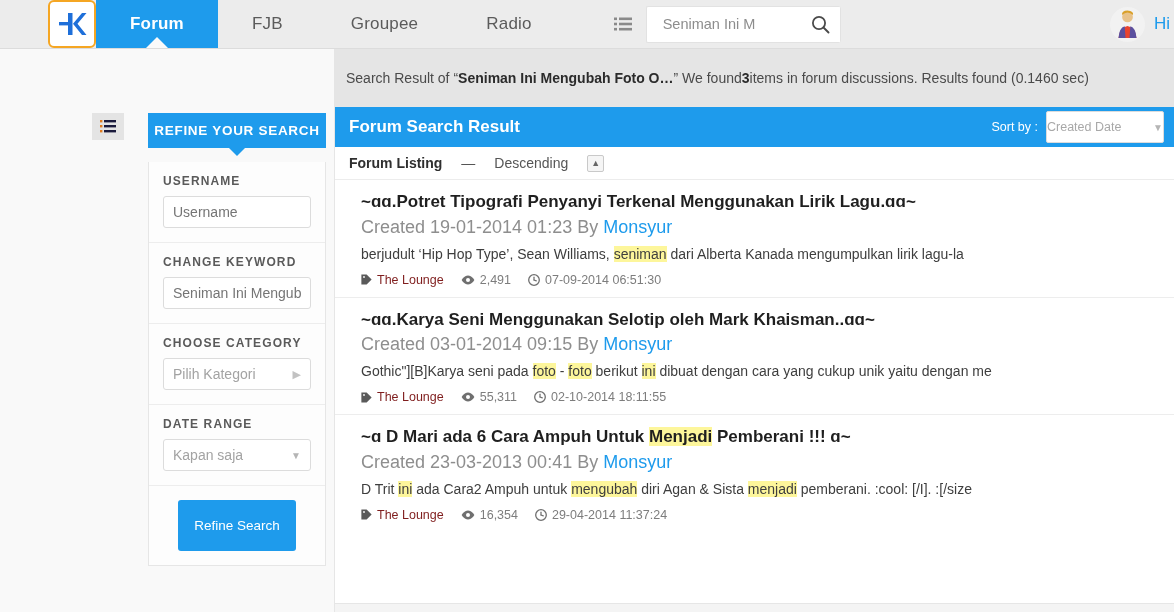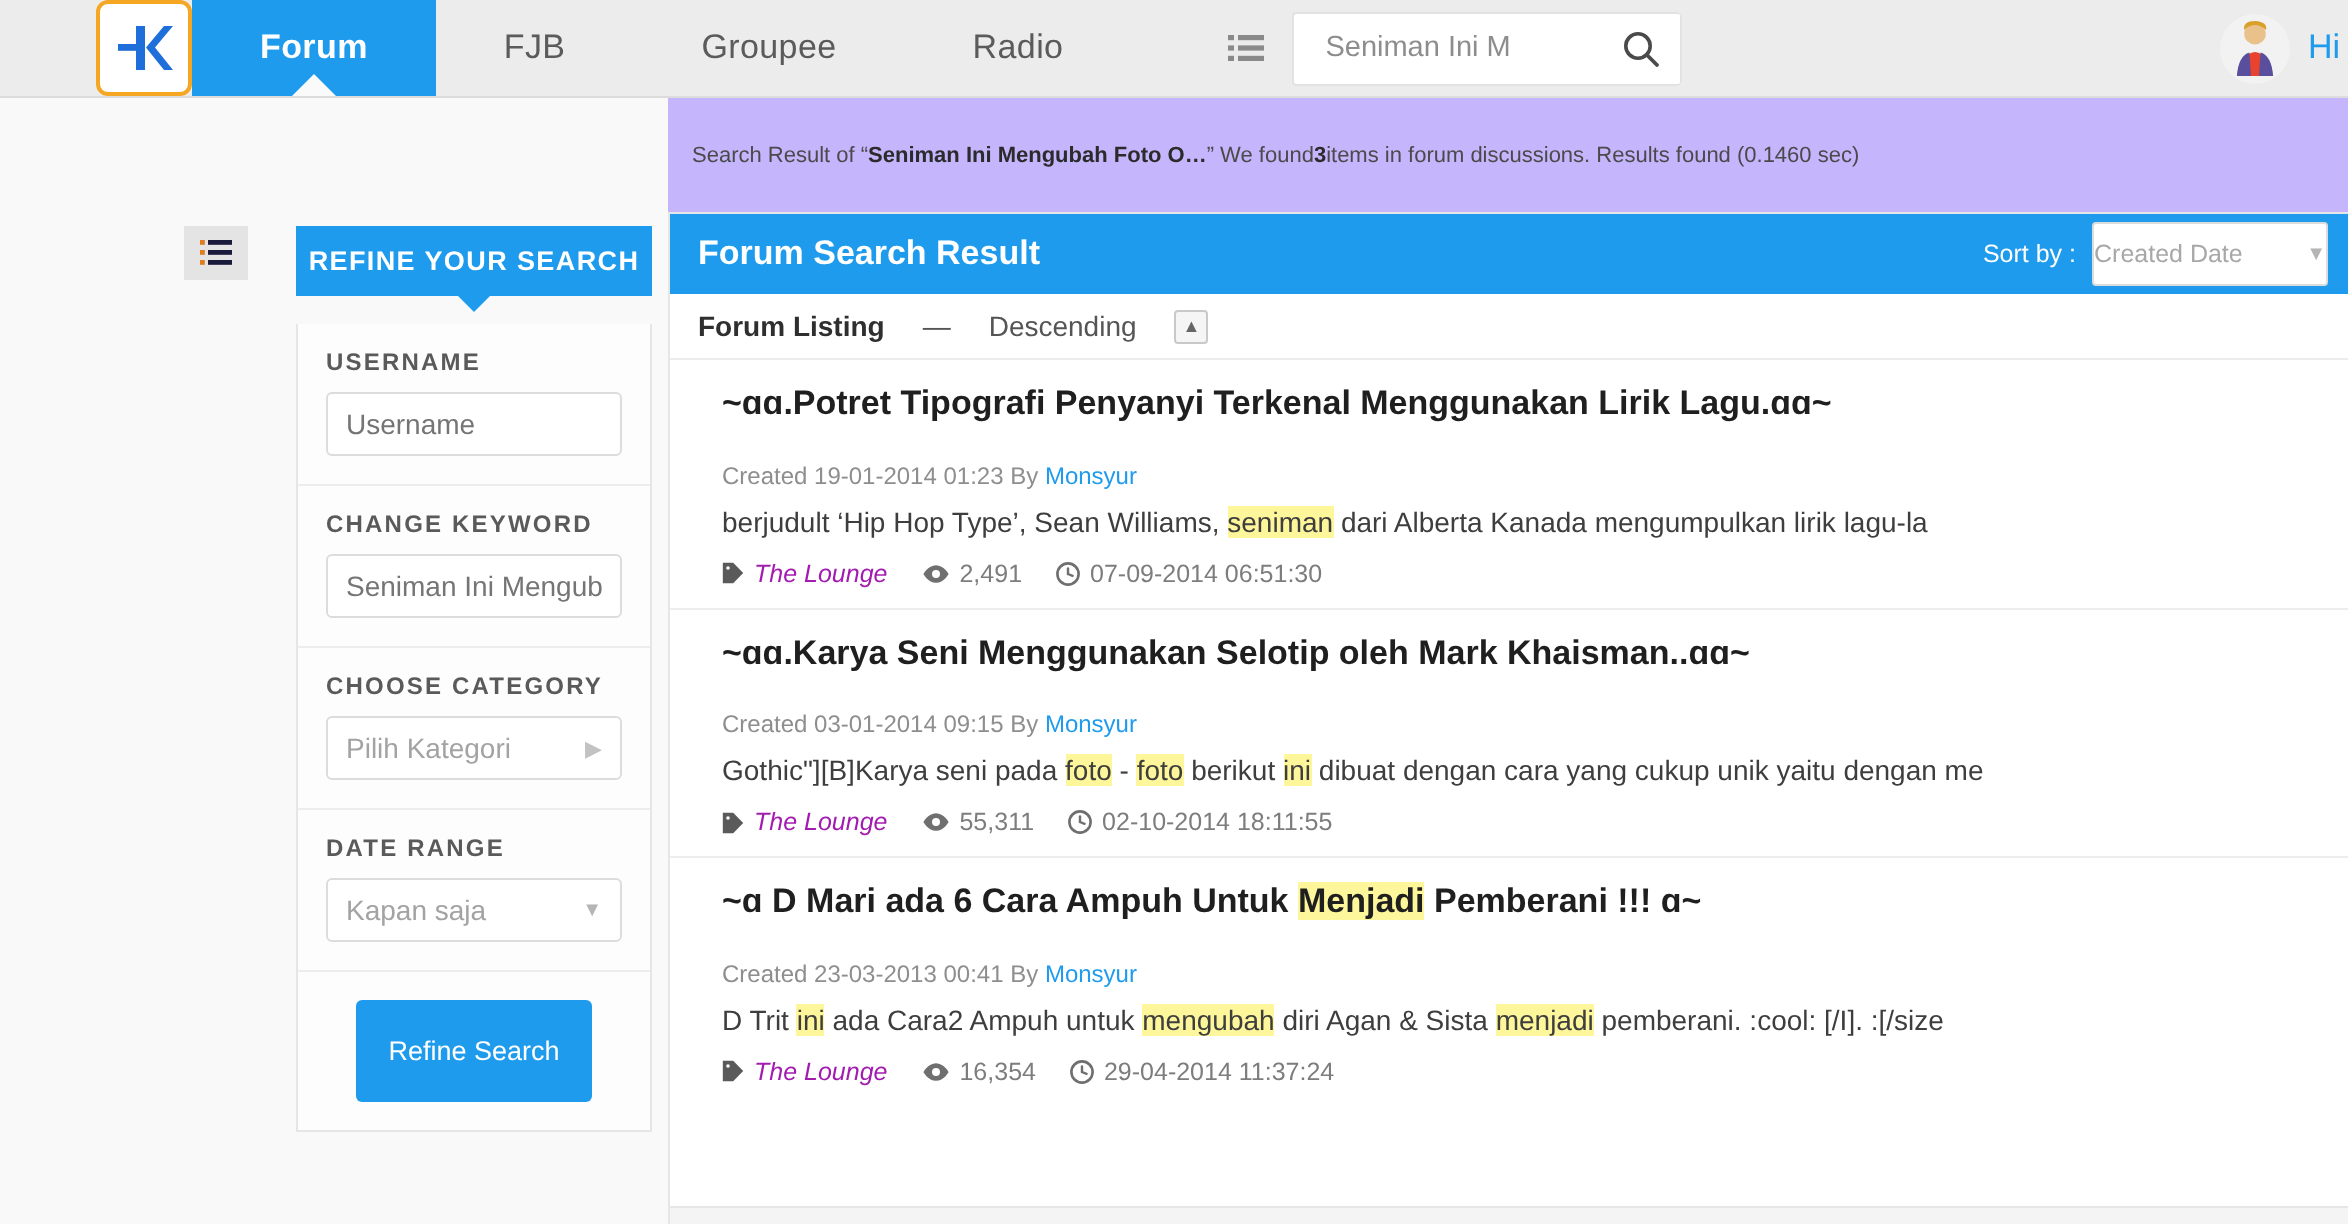--- a/index.html
+++ b/index.html
@@ -218,25 +218,25 @@
   .chev-d { color: #b5b5b5; font-size: 10px; }
 
   
   .results {
     position: absolute;
     left: 334px; top: 0;
     right: 0; bottom: 0;
   }
   .result-bar {
     height: 58px;
-    background: #c4b5fd;
+    background: #e5e5e5;
     border-bottom: 1px solid #e6e6e6;
     display: flex; align-items: center;
     padding-left: 12px;
-    font-size: 11px;
+    font-size: 14px;
     color: #4a4a4a;
   }
   .result-bar b { color: #2b2b2b; }
 
   .panel {
     background: #ffffff;
     border-left: 1px solid #e6e6e6;
     min-height: 496px;
   }
   .panel-head {
@@ -295,43 +295,43 @@
   }
   .result-item:last-child { border-bottom: none; }
   .r-title {
     font-size: 17px;
     font-weight: bold;
     color: #1f1f1f;
     line-height: 1.35;
     cursor: pointer;
   }
   .r-meta {
-    font-size: 12px;
+    font-size: 18px;
     color: #8e8e8e;
-    margin-top: 17px;
+    margin-top: 3px;
   }
   .r-meta a { color: #1e9bec; text-decoration: none; }
   .r-snippet {
     font-size: 14px;
     color: #3e3e3e;
     margin-top: 7px;
     line-height: 1.4;
     white-space: nowrap;
     overflow: hidden;
   }
   .hl { background: #fdf69b; }
   .r-foot {
     margin-top: 8px;
     display: flex; align-items: center;
     gap: 17px;
     font-size: 12.5px;
     color: #7d7d7d;
   }
   .r-foot .chip { display: flex; align-items: center; gap: 5px; }
-  .r-foot a { color: #a21caf; text-decoration: none; font-style: italic; }
+  .r-foot a { color: #7f1d1d; text-decoration: none; }
 
   .panel-footer {
     background: #f4f4f4;
     border-top: 1px solid #e6e6e6;
     border-left: 1px solid #e6e6e6;
     height: 67px;
     display: flex;
     align-items: center;
     justify-content: flex-end;
     padding-right: 0;

